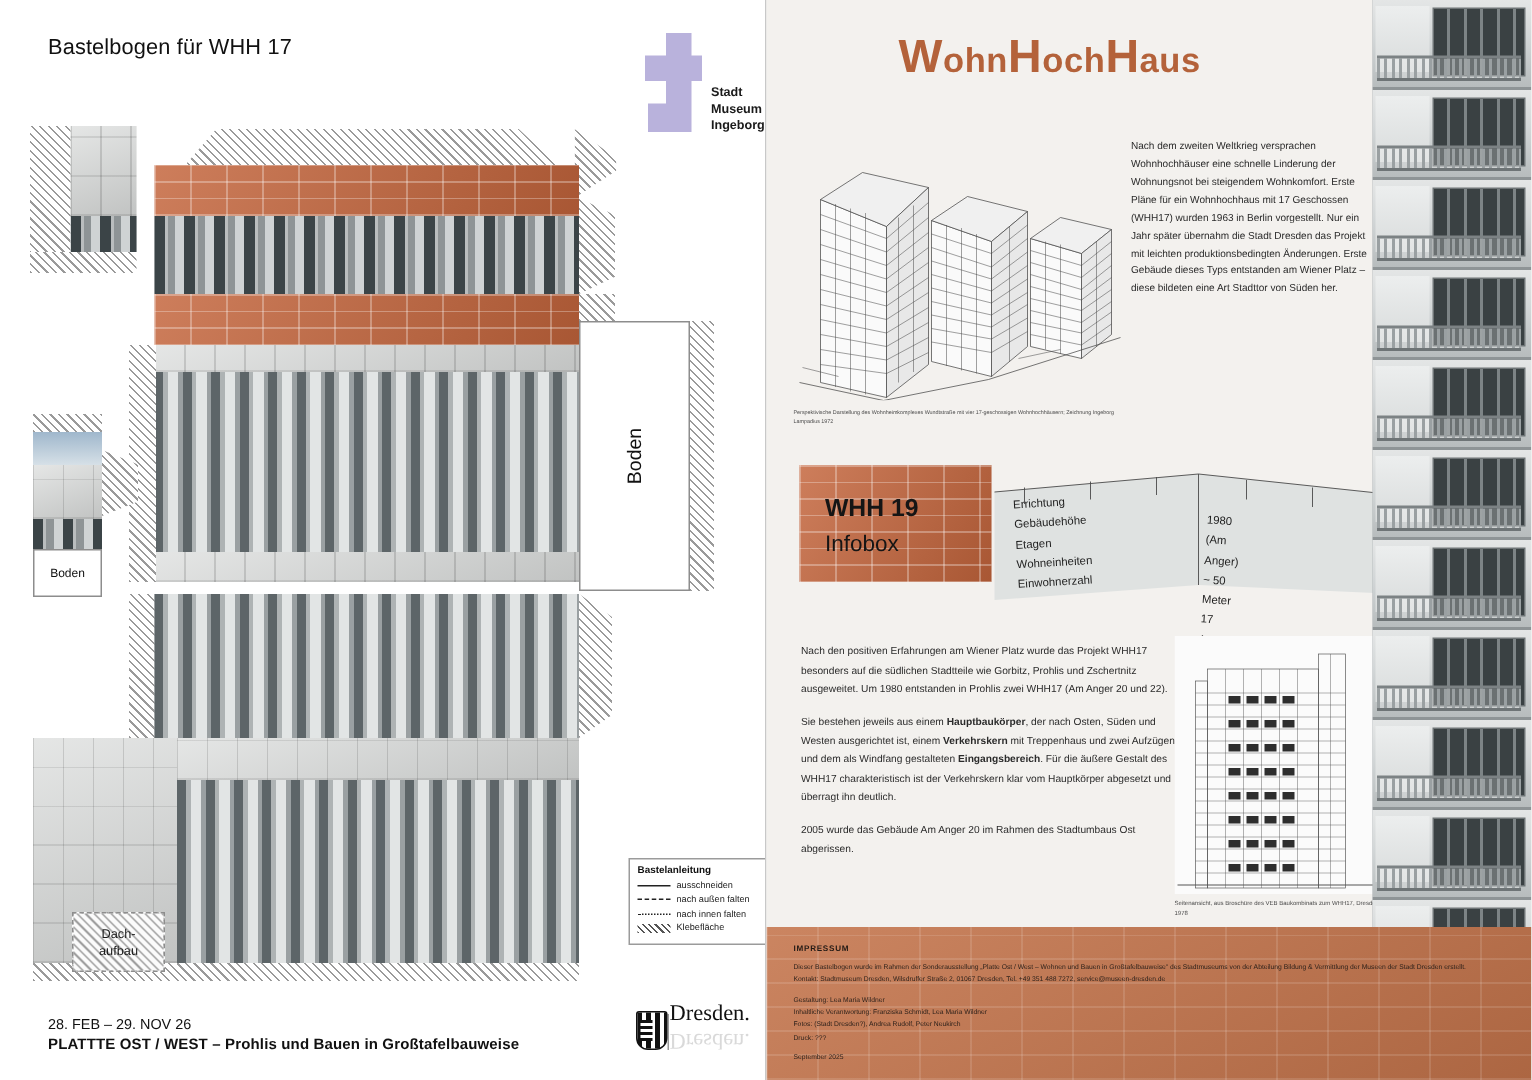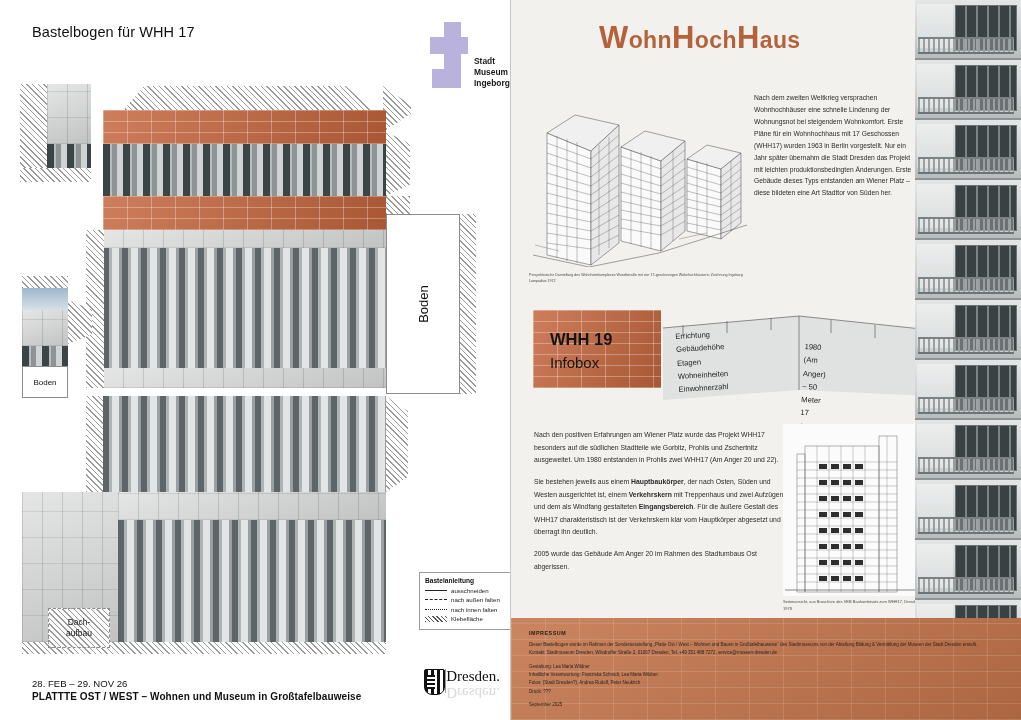--- a/index.html
+++ b/index.html
@@ -66,21 +66,21 @@
   .lg-s { width:22px; height:5px; flex:0 0 22px; position:relative; }
   .lg-solid:after { content:""; position:absolute; left:0; top:2px; width:22px; border-top:1.4px solid #222; }
   .lg-dash:after  { content:""; position:absolute; left:0; top:2px; width:22px; border-top:1.4px dashed #222; }
   .lg-dot:after   { content:""; position:absolute; left:0; top:2px; width:22px; border-top:1.4px dotted #222; }
   .lg-hatch { background-image:repeating-linear-gradient(45deg,#555 0 1px,rgba(0,0,0,0) 1px 3px); height:6px; }
 
   .lp-footer { position:absolute; left:32px; bottom:18px; }
   .lp-footer .d { font-size:9.6px; color:#111; }
   .lp-footer .t { font-size:10px; font-weight:bold; color:#111; margin-top:2px; letter-spacing:.1px; }
 
-  .dd-logo { position:absolute; right:10px; bottom:20px; display:flex; align-items:flex-start; gap:0; }
+  .dd-logo { position:absolute; right:10px; bottom:20px; display:flex; align-items:flex-end; gap:0; }
   .dd-crest { width:21px; height:26px; background:
      repeating-linear-gradient(90deg,#111 0 3px,#fff 3px 6px);
      border:1px solid #111; border-radius:2px 2px 8px 8px; position:relative; }
   .dd-crest:after{content:"";position:absolute;left:2px;top:5px;width:8px;height:14px;
      background:repeating-linear-gradient(0deg,#111 0 2px,#fff 2px 4px);}
   .dd-name { font-family:"Liberation Serif", serif; font-size:15px; color:#111; line-height:1; }
   .dd-mirror { font-family:"Liberation Serif", serif; font-size:15px; color:#bbb; line-height:1;
      transform:scaleY(-1); opacity:.55; margin-top:1px; }
   .dd-bar { width:1px; height:24px; background:#999; }
 
@@ -241,21 +241,21 @@
         </li>
         <li>
           <span class="lg-s lg-hatch"></span>
           <span>Klebefläche</span>
         </li>
       </ul>
     </div>
 
     <div class="lp-footer">
       <div class="d">28. FEB – 29. NOV 26</div>
-      <div class="t">PLATTTE OST / WEST – Wohnen und Museum in Großtafelbauweise</div>
+      <div class="t">PLATTTE OST / WEST – Prohlis und Bauen in Großtafelbauweise</div>
     </div>
 
     <div class="dd-logo">
       <div class="dd-crest"></div>
       <div class="dd-bar"></div>
       <div>
         <div class="dd-name">Dresden.</div>
         <div class="dd-mirror">Dresden.</div>
       </div>
     </div>

